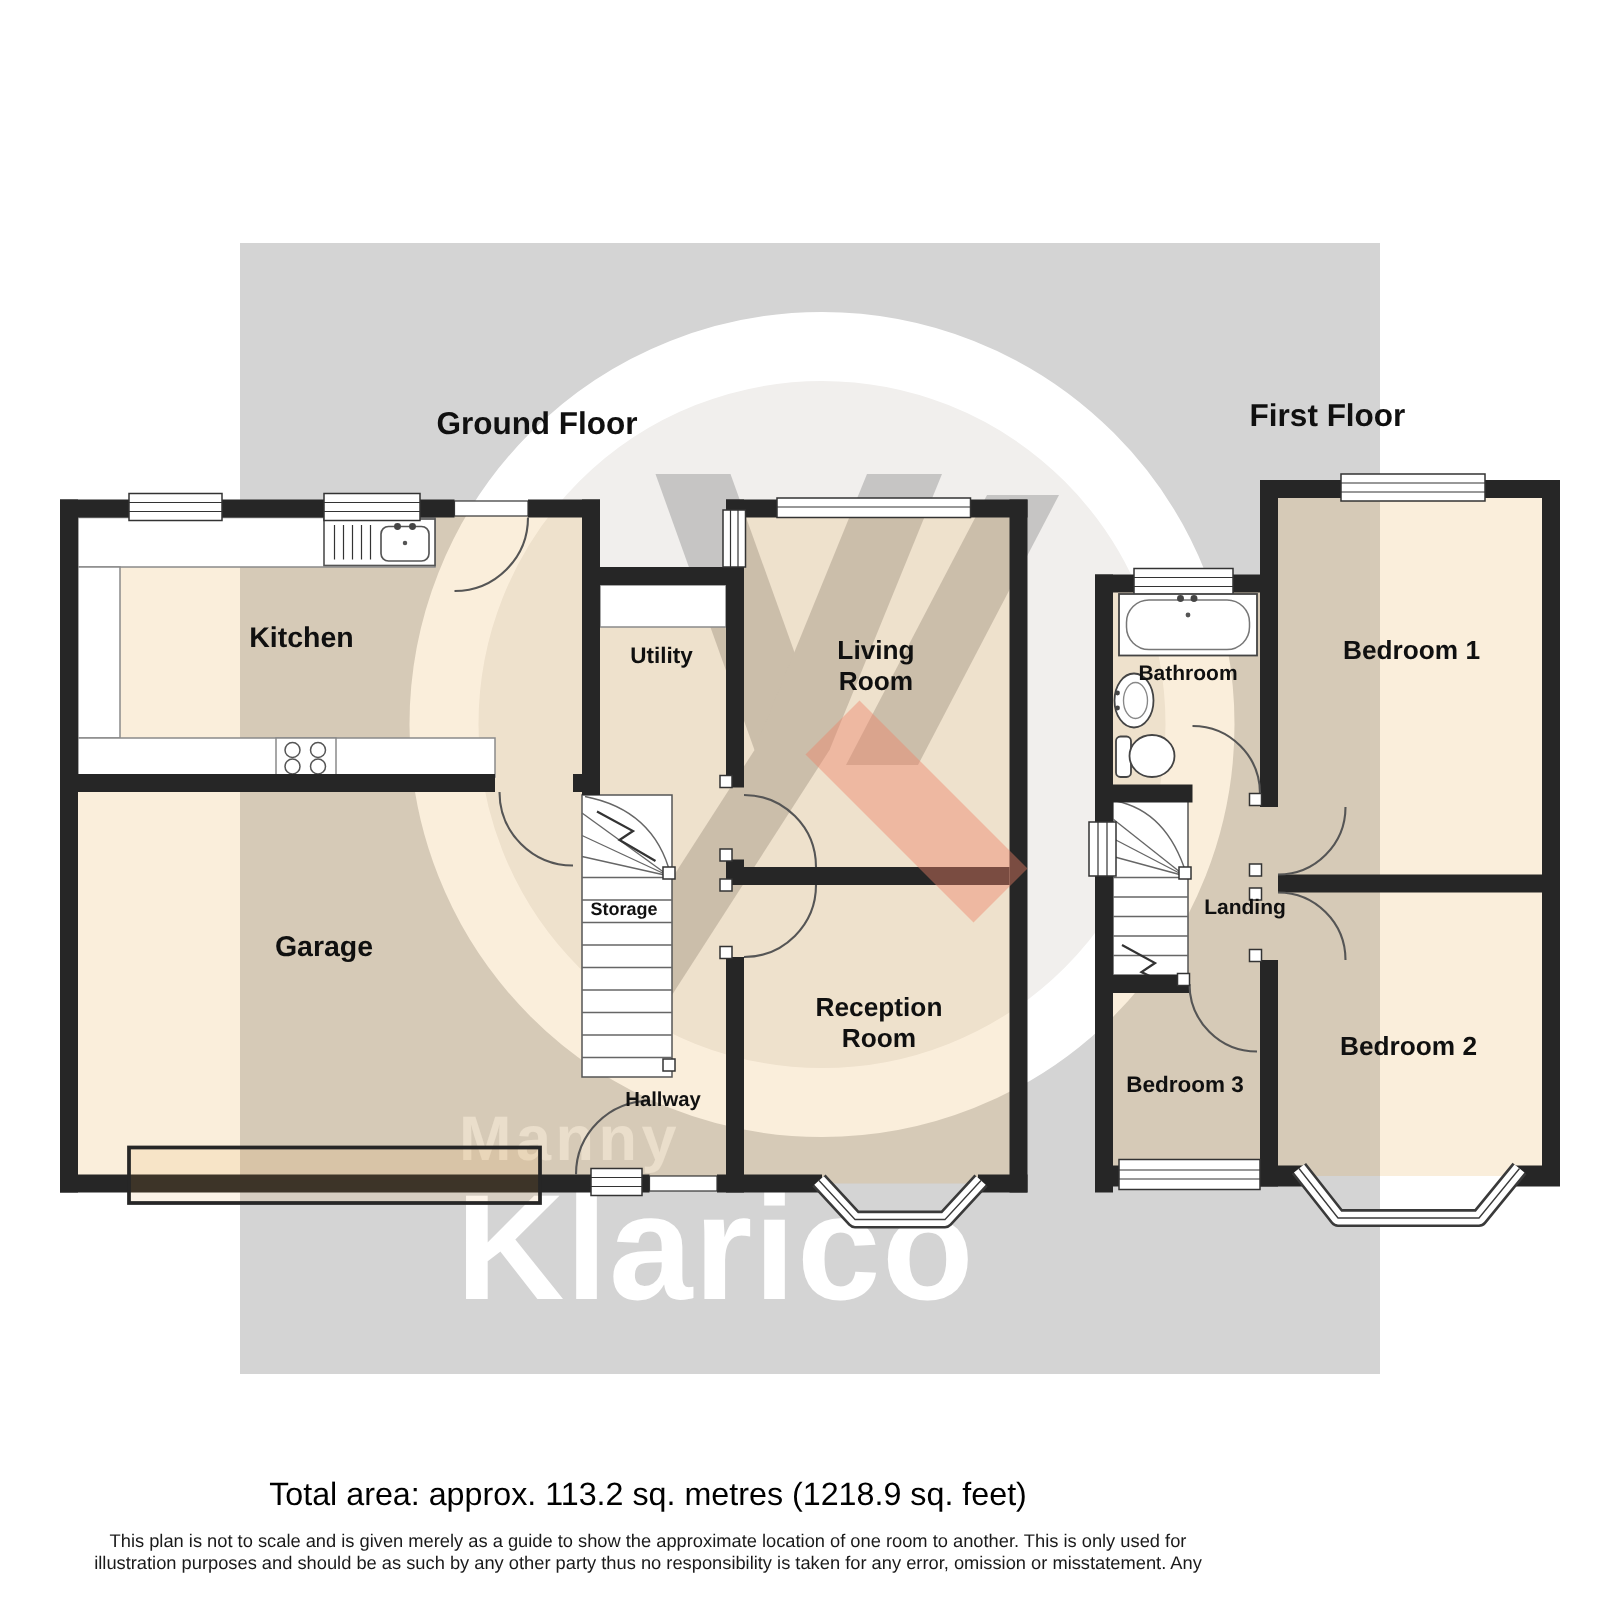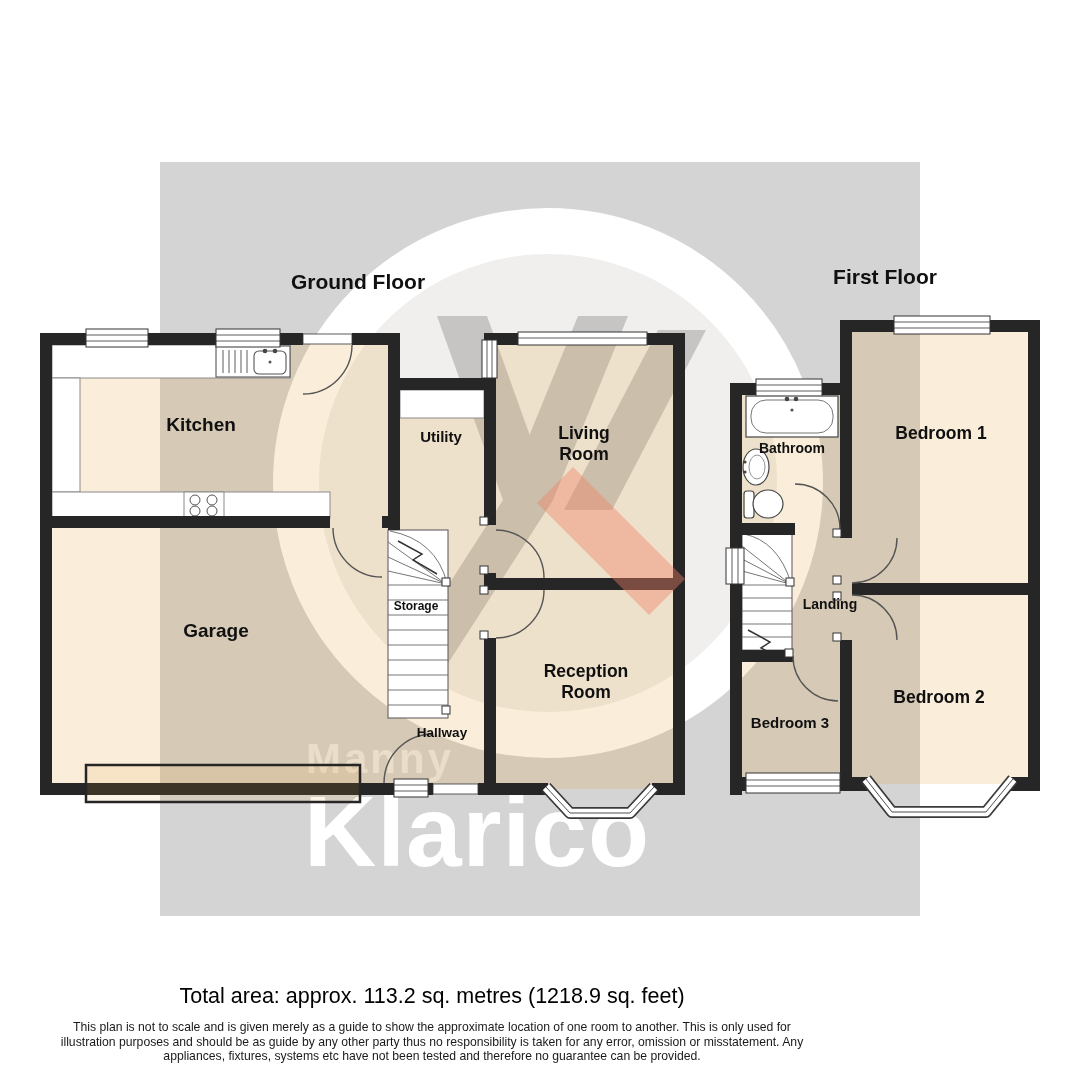--- a/index.html
+++ b/index.html
@@ -269,16 +269,15 @@
 
   <text x="358" y="289" class="title">Ground Floor</text>
   <text x="885" y="284" class="title">First Floor</text>
 
   <path d="M537,503 L573,467 L685,579 L649,615 Z" fill="#ef8166" opacity="0.42"></path>
 </svg>
 
   <div id="total-area" class="footer">Total area: approx. 113.2 sq. metres (1218.9 sq. feet)</div>
   <div id="disclaimer" class="footer">
     <div>This plan is not to scale and is given merely as a guide to show the approximate location of one room to another. This is only used for</div>
-    <div>illustration purposes and should be as guide by any other party thus no responsibility is taken for any error, omission or misstatement. Any</div>
-    <div>appliances, fixtures, systems etc have not been tested and therefore no guarantee can be provided.</div>
+    <div>illustration purposes and should be as such by any other party thus no responsibility is taken for any error, omission or misstatement. Any</div>
   </div>
 </div>
 
 </body></html>

